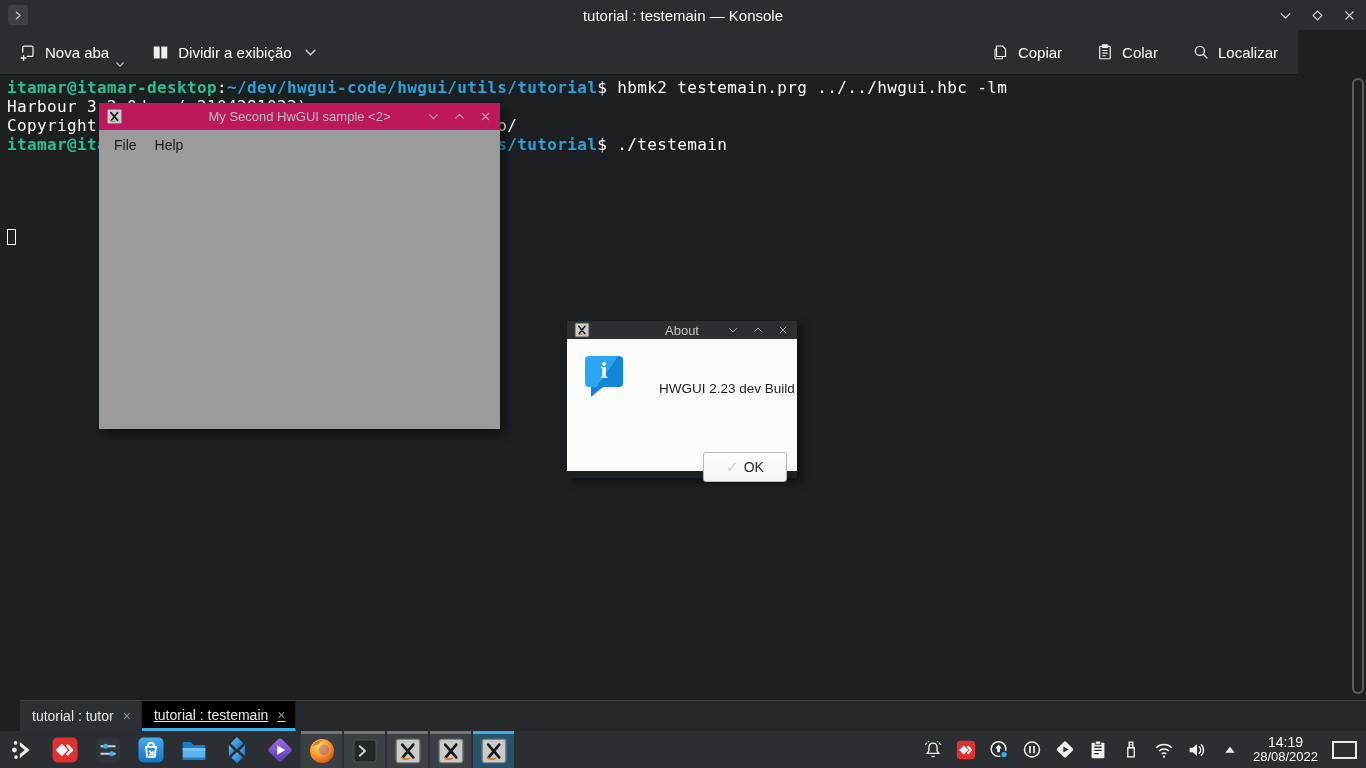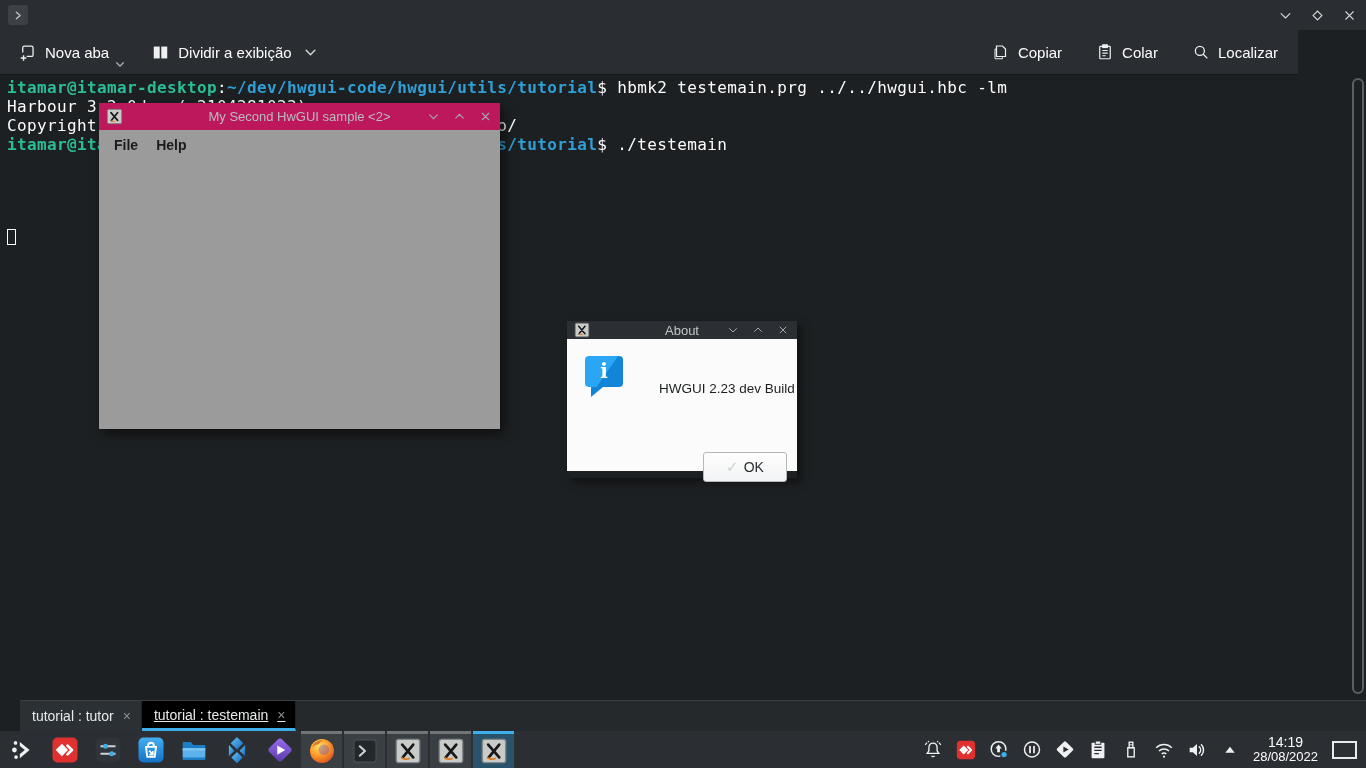--- a/index.html
+++ b/index.html
@@ -48,21 +48,21 @@
   .show-desktop { width:25px; height:18px; border:2px solid #e8eaeb; margin:0 9px 0 4px; }
 
   
   .hwgui-window { position:absolute; left:99px; top:103px; width:401px; height:326px; box-shadow:4px 5px 10px rgba(0,0,0,0.55); z-index:5; }
   .hw-titlebar { height:27px; background:#be185d; display:flex; align-items:center; position:relative; }
   .hw-titlebar .hw-icon { margin-left:7px; }
   .hw-title { position:absolute; left:0; right:0; text-align:center; color:#b9bcbe; font-size:13px; }
   .hw-controls { position:absolute; right:8px; display:flex; gap:13px; align-items:center; }
   .hw-body { height:299px; background:#9b9b9b; }
   .menubar { display:flex; gap:14px; padding:7px 0 0 13px; }
-  .menu-item { color:#1b1b1b; font-size:14px; padding:0 2px;font-weight:bold; }
+  .menu-item { color:#1b1b1b; font-size:14px; padding:0 2px; }
 
   
   .about-dialog { position:absolute; left:567px; top:321px; width:230px; height:157px; box-shadow:4px 4px 8px rgba(0,0,0,0.5); z-index:6; }
   .ab-titlebar { height:18px; background:#2b2f33; display:flex; align-items:center; position:relative; }
   .ab-titlebar .hw-icon { margin-left:7px; }
   .ab-title { position:absolute; left:0; right:0; text-align:center; color:#c2c5c7; font-size:13px; }
   .ab-body { height:132px; background:#fbfbfb; position:relative; }
   .info-bubble { position:absolute; left:18px; top:17px; width:38px; height:31px; border-radius:4px; background:linear-gradient(125deg,#2ba6f5 55%,#1385d8 56%); color:#fff; font-family:"DejaVu Serif",serif; font-weight:bold; font-size:20px; text-align:center; line-height:30px; }
   .info-bubble::after { content:""; position:absolute; left:6px; bottom:-10px; border-left:12px solid #1385d8; border-bottom:10px solid transparent; }
   .ab-message { position:absolute; left:89px; top:42px; width:150px; text-align:right; font-size:13.5px; color:#1b1e20; }
@@ -73,20 +73,21 @@
 </style>
 </head>
 <body>
 
 <div class="titlebar">
   <div class="app-btn">
     <svg width="13" height="13" viewBox="0 0 24 24">
         <path d="M8 6 l7 6 -7 6" stroke="#c3c7c9" stroke-width="2.4" fill="none" stroke-linecap="round" stroke-linejoin="round"></path>
       </svg>
   </div>
+  <div class="win-title">tutorial : testemain — Konsole</div>
   <div class="win-controls">
     <div class="wc">
       <svg width="15" height="15" viewBox="0 0 24 24">
           <path d="M5 9 l7 7 7-7" stroke="#d0d4d6" stroke-width="1.8" fill="none" stroke-linecap="round" stroke-linejoin="round"></path>
         </svg>
     </div>
     <div class="wc">
       <svg width="15" height="15" viewBox="0 0 24 24">
           <rect x="7" y="7" width="10" height="10" transform="rotate(45 12 12)" stroke="#d0d4d6" stroke-width="1.8" fill="none"></rect>
         </svg>

